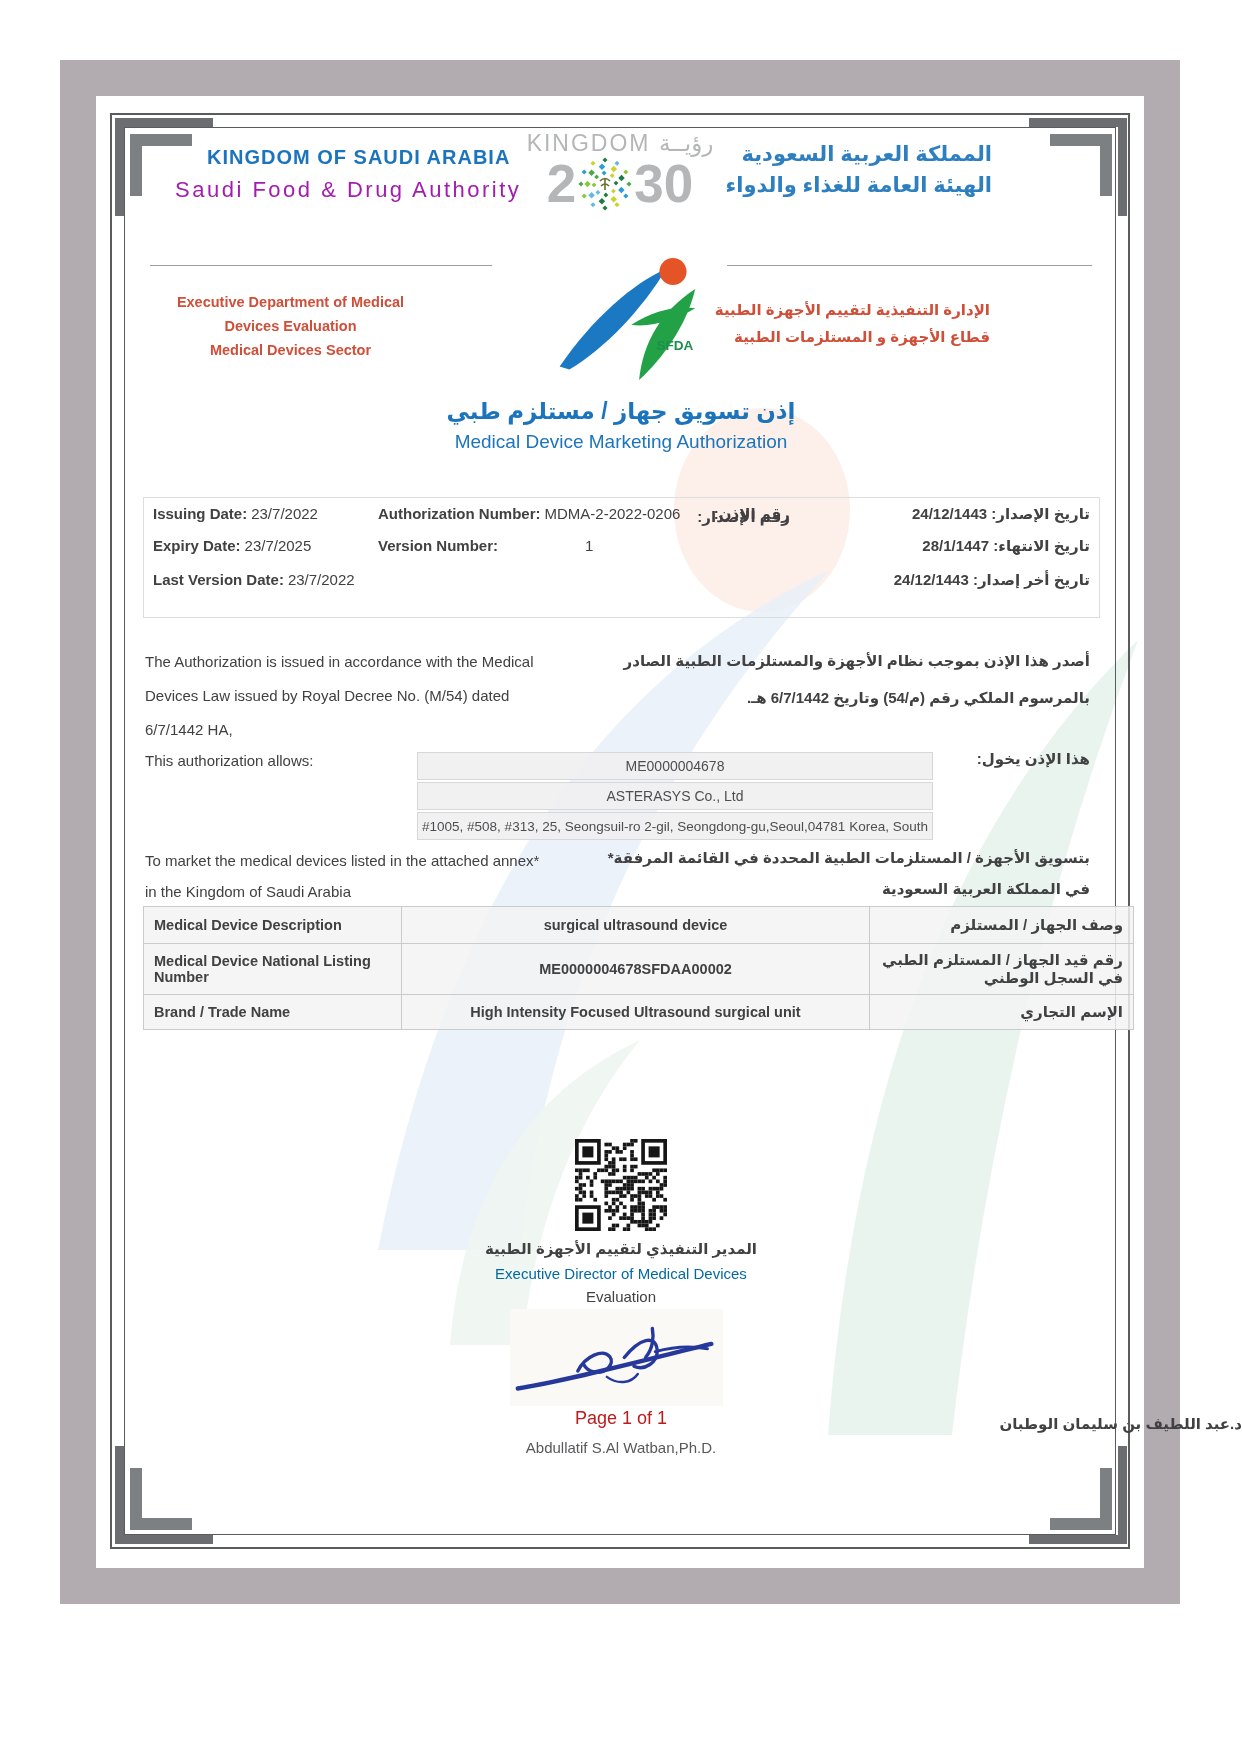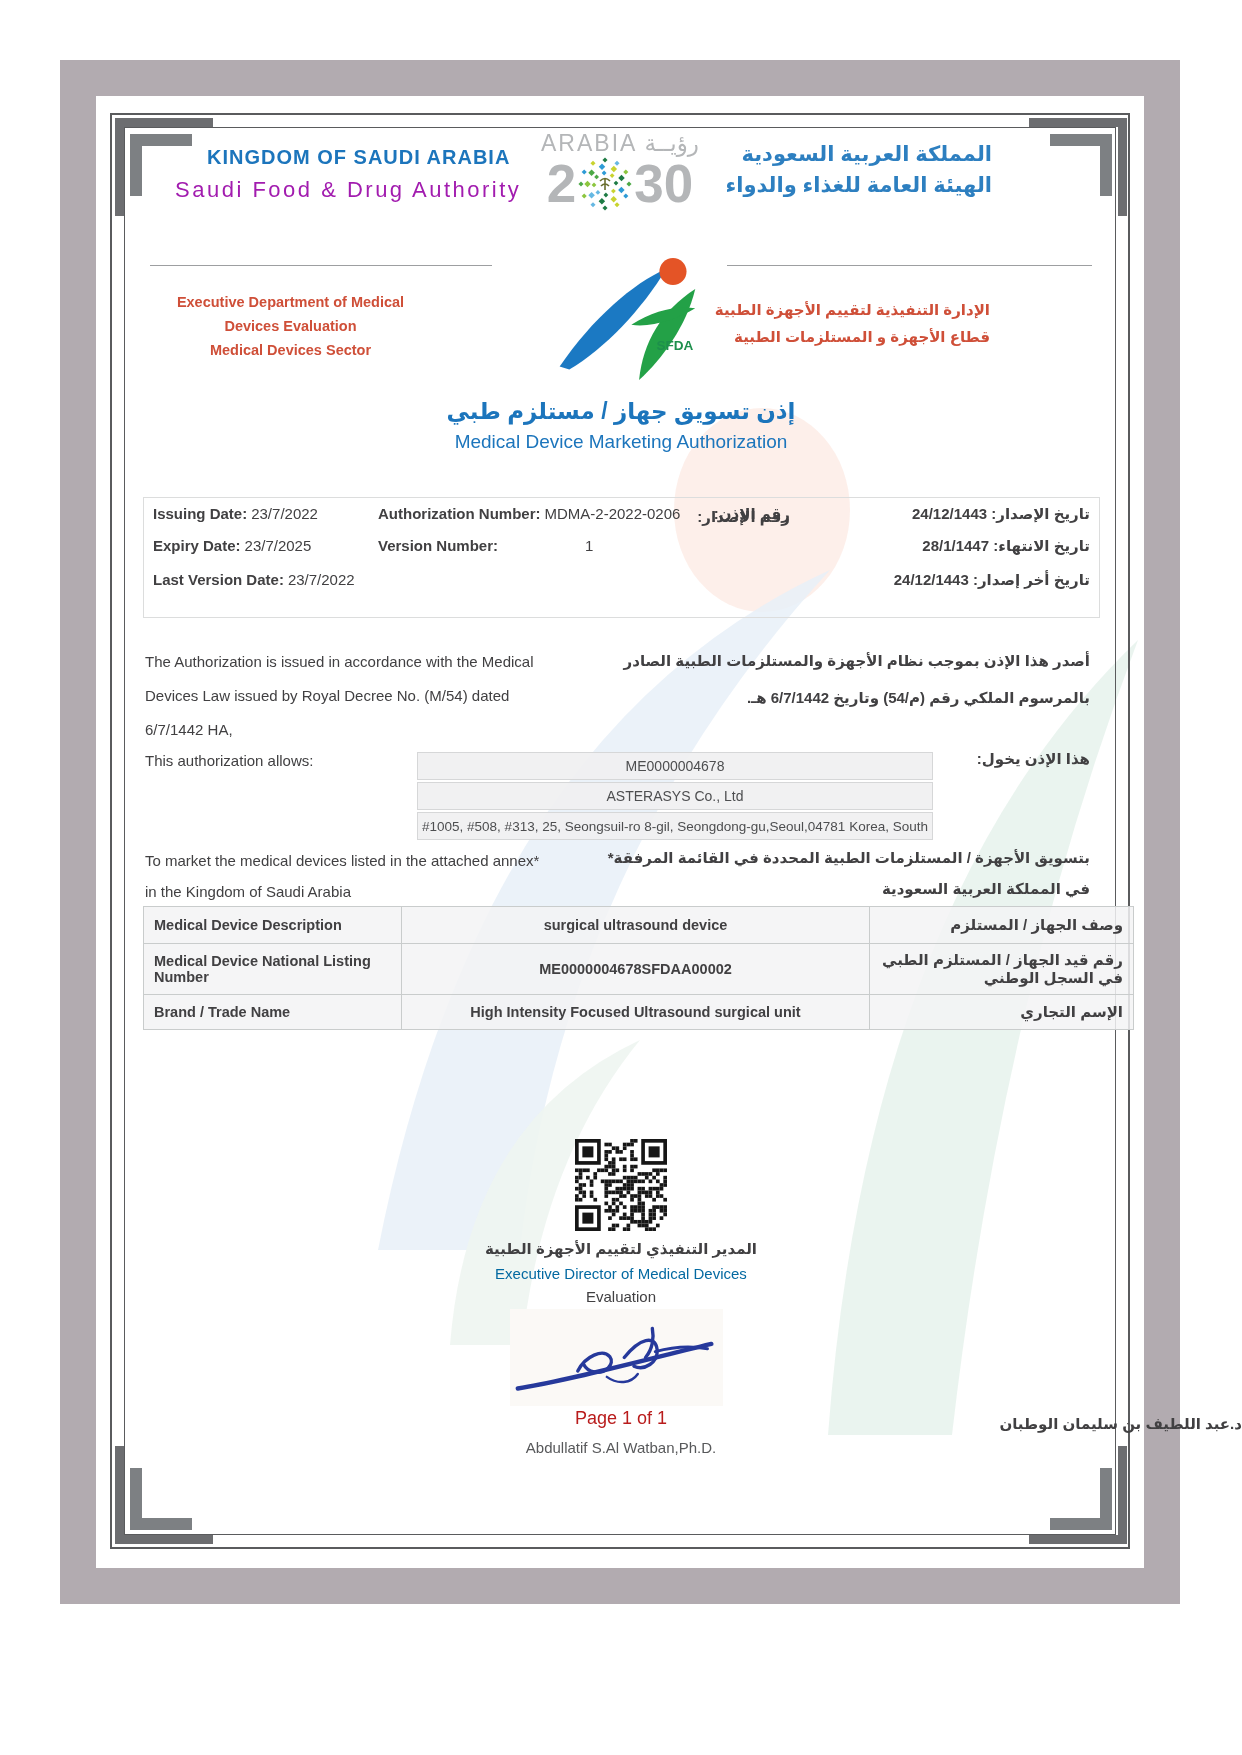--- a/index.html
+++ b/index.html
@@ -109,21 +109,21 @@
 
   <div class="abs h-en1">KINGDOM OF SAUDI ARABIA</div>
   <div class="abs h-en2">Saudi Food &amp; Drug Authority</div>
   <div class="abs h-ar">
     <div>المملكة العربية السعودية</div>
     <div>الهيئة العامة للغذاء والدواء</div>
   </div>
 
   <div class="abs vision">
     <div class="row1">
-      <span>ARABIA</span>
+      <span>KINGDOM</span>
       <span>رؤيــة</span>
     </div>
     <div class="row2">
       <span>2</span>
       <svg id="vision-emblem" width="54" height="54" viewBox="0 0 54 54">
           <rect x="49.2" y="25.2" width="3.6" height="3.6" fill="#4da947" transform="rotate(45 51.0 27.0)"></rect>
           <rect x="46.0" y="37.2" width="3.6" height="3.6" fill="#2e9bd6" transform="rotate(45 47.8 39.0)"></rect>
           <rect x="37.2" y="46.0" width="3.6" height="3.6" fill="#c9d32f" transform="rotate(45 39.0 47.8)"></rect>
           <rect x="25.2" y="49.2" width="3.6" height="3.6" fill="#1e7b44" transform="rotate(45 27.0 51.0)"></rect>
           <rect x="13.2" y="46.0" width="3.6" height="3.6" fill="#66b8e3" transform="rotate(45 15.0 47.8)"></rect>
@@ -210,21 +210,21 @@
     <div>أصدر هذا الإذن بموجب نظام الأجهزة والمستلزمات الطبية الصادر</div>
     <div>بالمرسوم الملكي رقم (م/54) وتاريخ 6/7/1442 هـ.</div>
   </div>
 
   <div class="abs allows-en">This authorization allows:</div>
   <div class="abs allows-ar ar">هذا الإذن يخول:</div>
 
   <div class="abs company">
     <div class="cell">ME0000004678</div>
     <div class="cell">ASTERASYS Co., Ltd</div>
-    <div class="cell addr">#1005, #508, #313, 25, Seongsuil-ro 8-gil, Seongdong-gu,Seoul,04781 Korea, South</div>
+    <div class="cell addr">#1005, #508, #313, 25, Seongsuil-ro 2-gil, Seongdong-gu,Seoul,04781 Korea, South</div>
   </div>
 
   <div class="abs market-en">
     <div>To market the medical devices listed in the attached annex*</div>
     <div>in the Kingdom of  Saudi Arabia</div>
   </div>
   <div class="abs market-ar ar">
     <div>بتسويق الأجهزة / المستلزمات الطبية المحددة في القائمة المرفقة*</div>
     <div>في المملكة العربية السعودية</div>
   </div>

